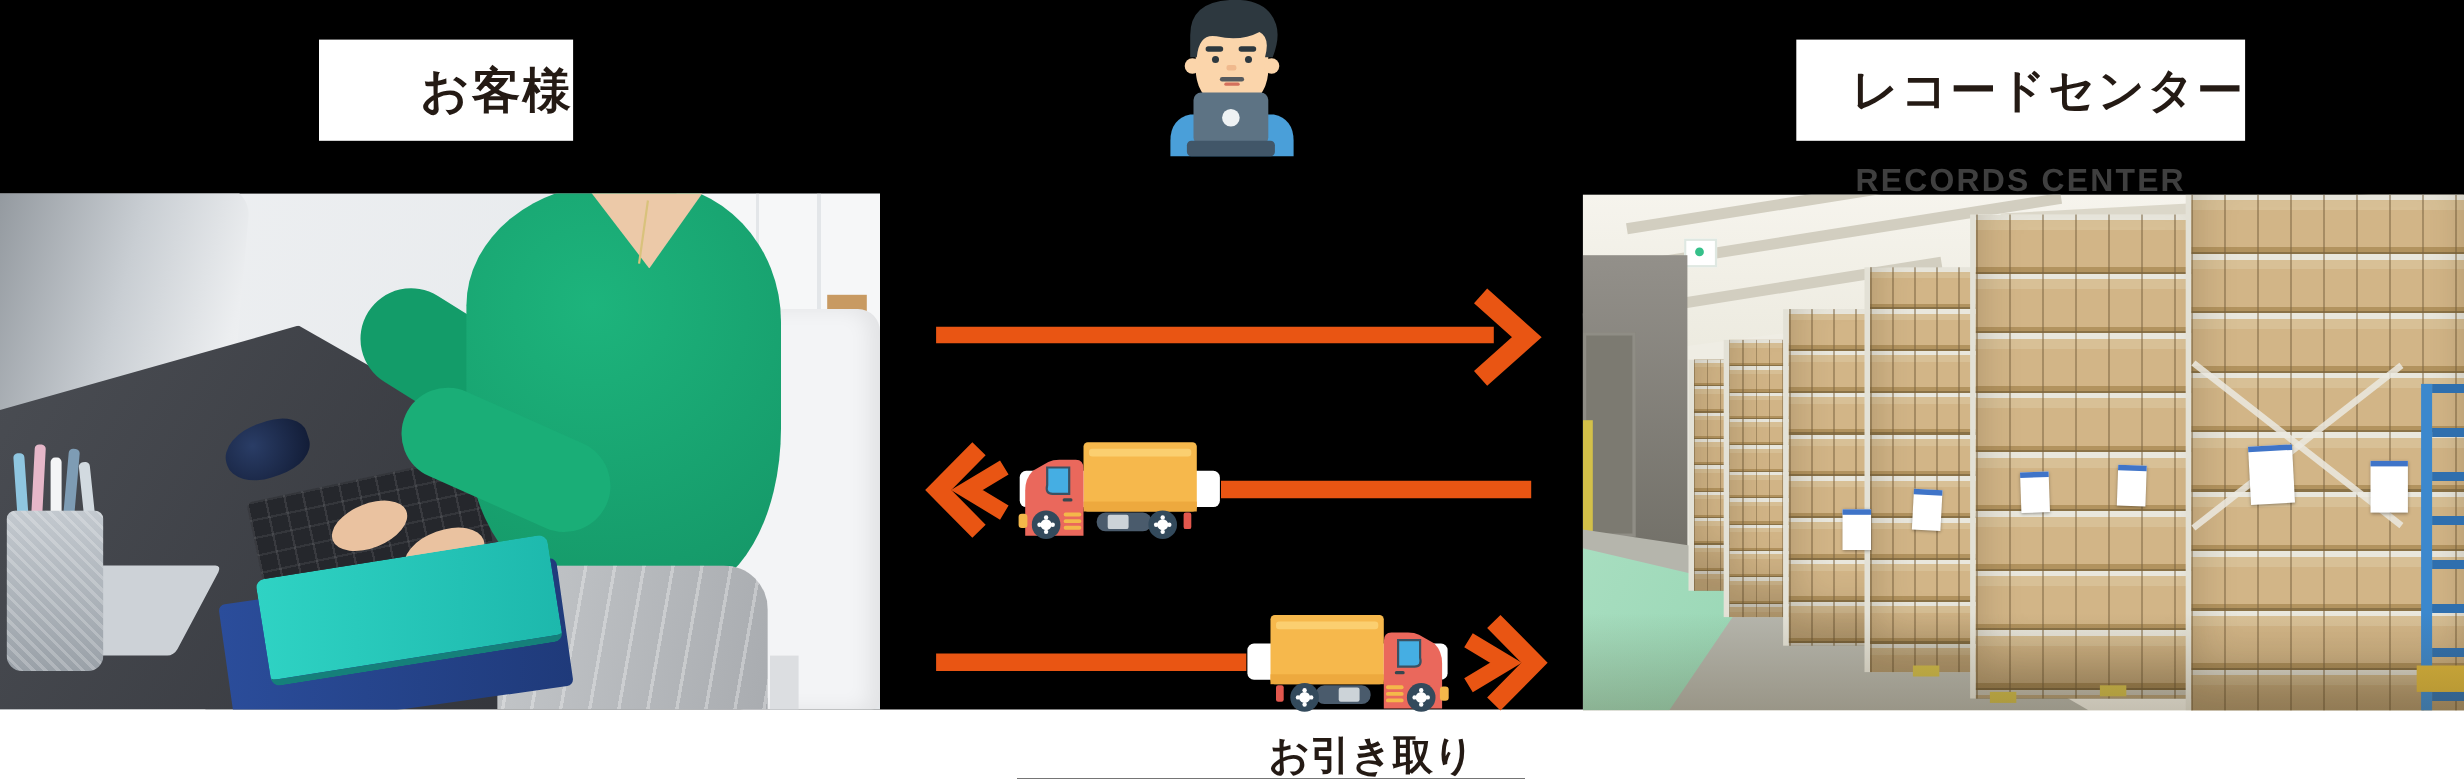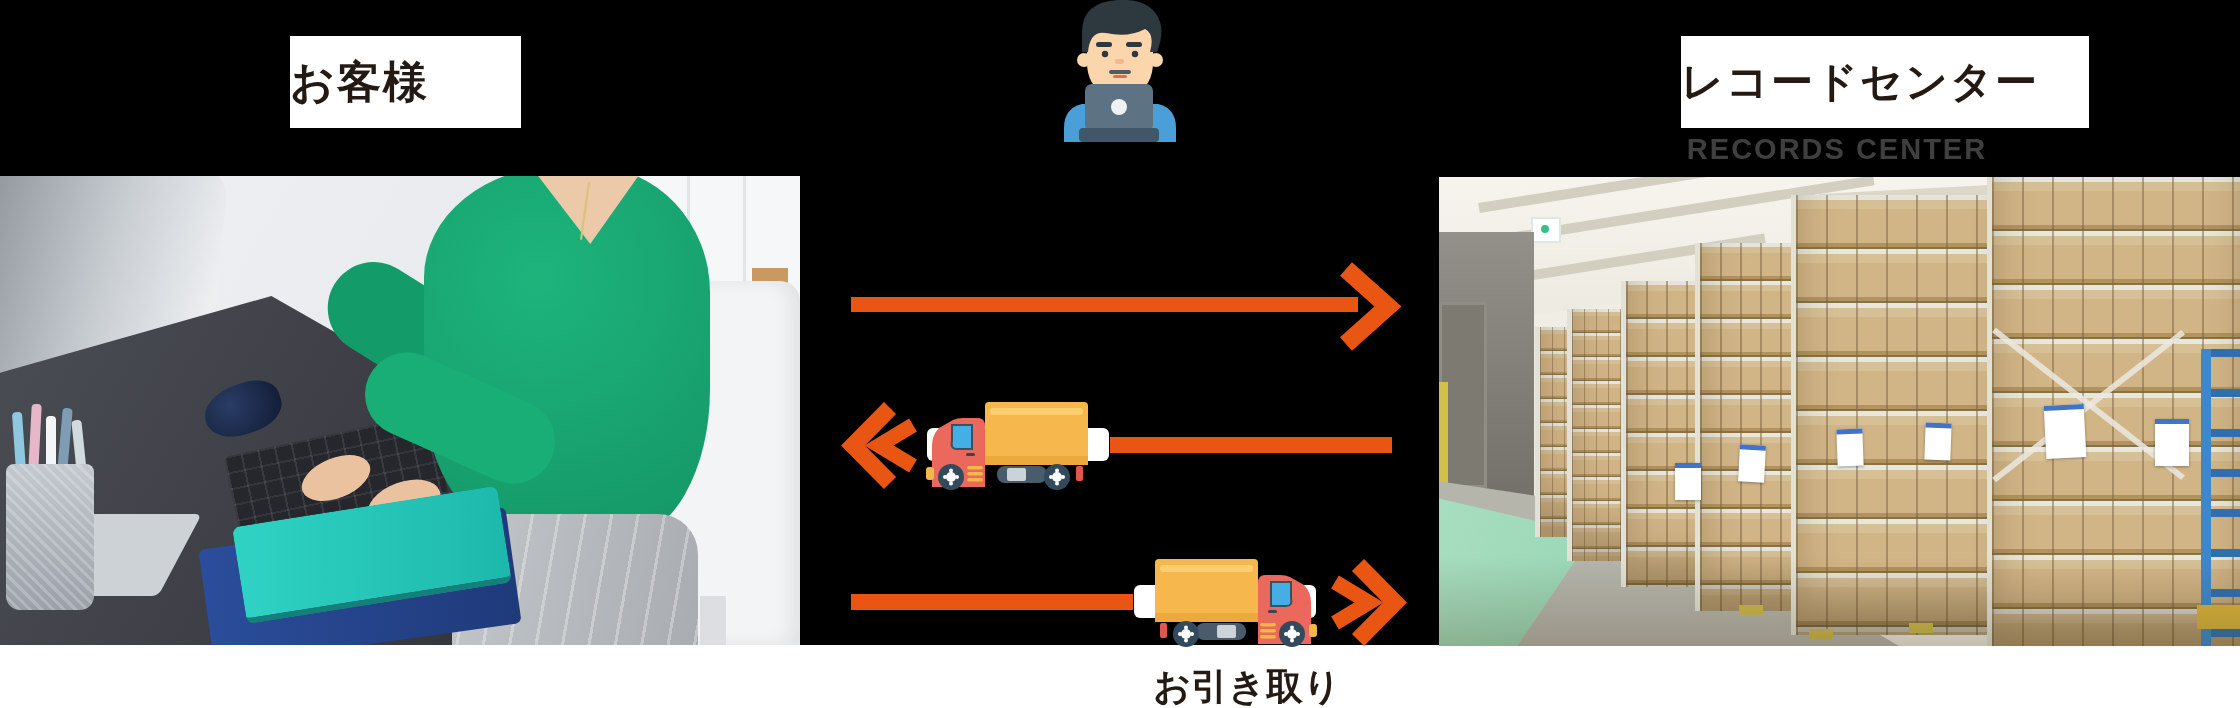--- a/index.html
+++ b/index.html
@@ -2,27 +2,27 @@
 <html><head>
 <meta charset="utf-8">
 <style>
   html,body{margin:0;padding:0;background:#111;}
   #canvas{position:relative;width:2240px;height:708px;background:#000;overflow:hidden;
           font-family:"Liberation Sans","DejaVu Sans",sans-serif;}
   .abs{position:absolute;}
   
   .footer{left:0;top:645px;width:2240px;height:63px;background:#fff;}
   
-  .label-box{background:#fff;display:flex;align-items:center;justify-content:flex-start;
+  .label-box{background:#fff;display:flex;align-items:center;justify-content:flex-end;
              font-weight:bold;font-size:44px;color:#241a14;letter-spacing:2px;}
   .label-box.l{left:290px;top:36px;width:231px;height:92px;}
-  .label-box.r{left:1633px;top:36px;width:408px;height:92px;font-size:42px;margin-left:48px;}
+  .label-box.r{left:1633px;top:36px;width:408px;height:92px;font-size:42px;}
   .sub{font-weight:bold;font-size:29px;color:#3f3f3f;letter-spacing:2px;text-align:center;}
   .sub.l{left:290px;top:133px;width:231px;}
-  .sub.r{left:1633px;top:133px;width:408px;}
+  .sub.r{left:1633px;top:149px;width:408px;}
   
   .request{left:850px;top:160px;width:550px;text-align:center;font-weight:bold;
            font-size:37px;line-height:52px;color:#3a3a3a;}
   .lbl-delivery{left:923px;top:510px;width:200px;text-align:center;font-weight:bold;
                 font-size:36px;color:#3a3a3a;}
   .lbl-pickup{left:1097px;top:662px;width:300px;text-align:center;font-weight:bold;
               font-size:37px;color:#241a14;}
   
   .photo{overflow:hidden;}
   .photo.office{left:0;top:176px;width:800px;height:469px;background:linear-gradient(120deg,#eef0f2,#e4e7ea);}

